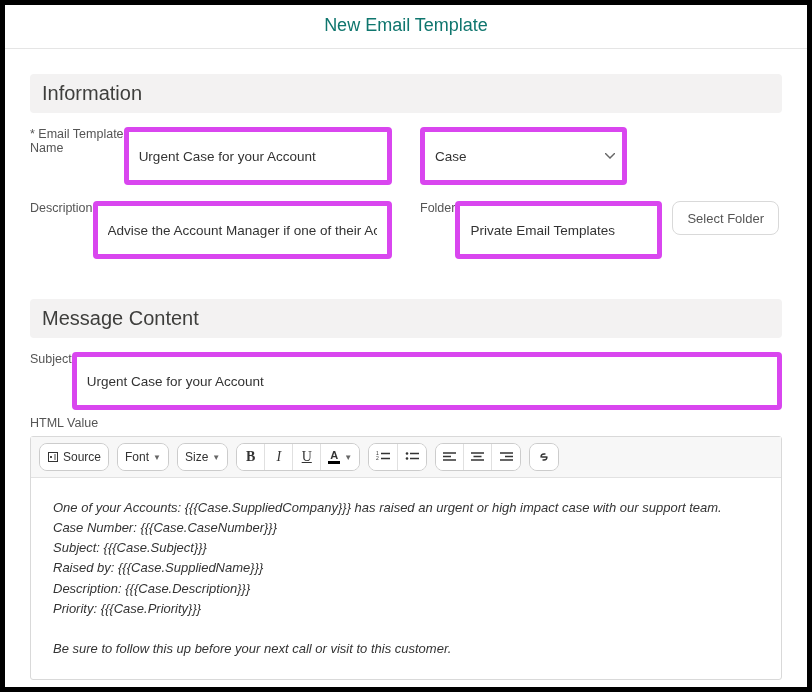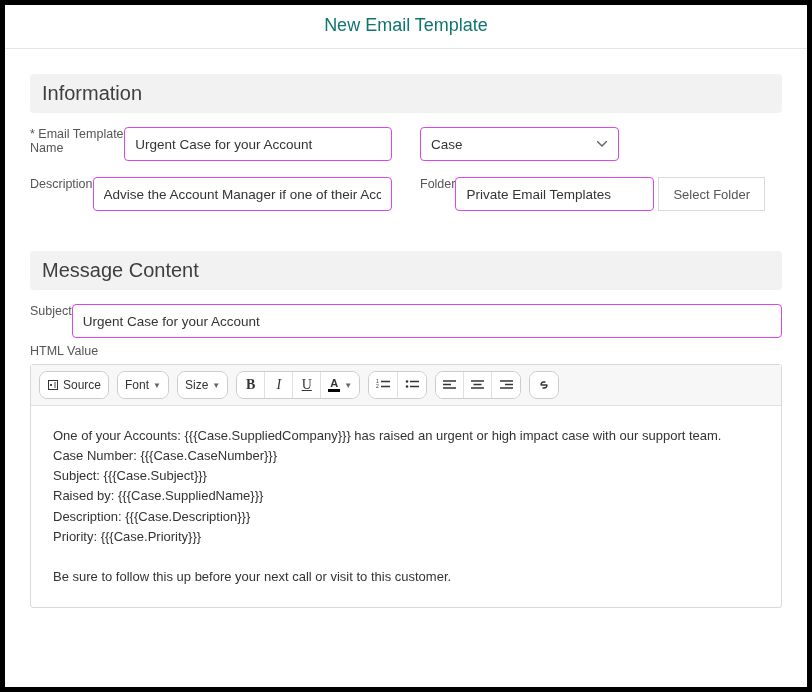--- a/index.html
+++ b/index.html
@@ -49,23 +49,23 @@
     flex: 1;
     display: flex;
     flex-direction: row;
   }
   .label {
     font-size: 12.5px;
     color: #555;
     margin-bottom: 6px;
   }
   .input {
-    border: 1px solid #d946ef;
+    border: 5px solid #d946ef;
     border-radius: 4px;
-    padding: 8px 10px;
+    padding: 24px 10px;
     font-size: 13.5px;
     color: #333;
     background: #fff;
     width: 100%;
     height: 34px;
     font-family: inherit;
   }
   .select-wrap {
     position: relative;
   }
@@ -78,27 +78,28 @@
     color: #666;
   }
   .folder-row {
     display: flex;
     gap: 4px;
   }
   .folder-row .input { flex: 1; }
   .btn {
     border: 1px solid #d9d9d9;
     background: #fff;
-    border-radius: 0;
+    border-radius: 8px;
     padding: 0 14px;
     height: 34px;
     font-size: 13px;
     color: #555;
     cursor: pointer;
     font-family: inherit;
+    margin-left: 6px;
   }
   .section-gap { height: 24px; }
   .editor-box {
     border: 1px solid #d9d9d9;
     border-radius: 3px;
     margin-top: 4px;
   }
   .toolbar {
     background: #f7f7f7;
     padding: 6px 8px;
@@ -138,21 +139,21 @@
   .bold { font-weight: bold; font-family: Georgia, serif; font-size: 14px; }
   .italic { font-style: italic; font-family: Georgia, serif; font-size: 14px; }
   .underline { text-decoration: underline; font-family: Georgia, serif; font-size: 14px; }
   .editor-content {
     padding: 20px 22px;
     font-size: 13px;
     color: #333;
     line-height: 1.55;
     font-family: Arial, sans-serif;
   }
-  .editor-content p { margin: 0; }
+  .editor-content p { margin: 0; font-style: italic; }
   .editor-content .gap { height: 20px; }
   svg { display: block; }
 </style>
 </head>
 <body>
 
 <div class="window">
   <div class="title-bar">New Email Template</div>
 
   <div class="body">

